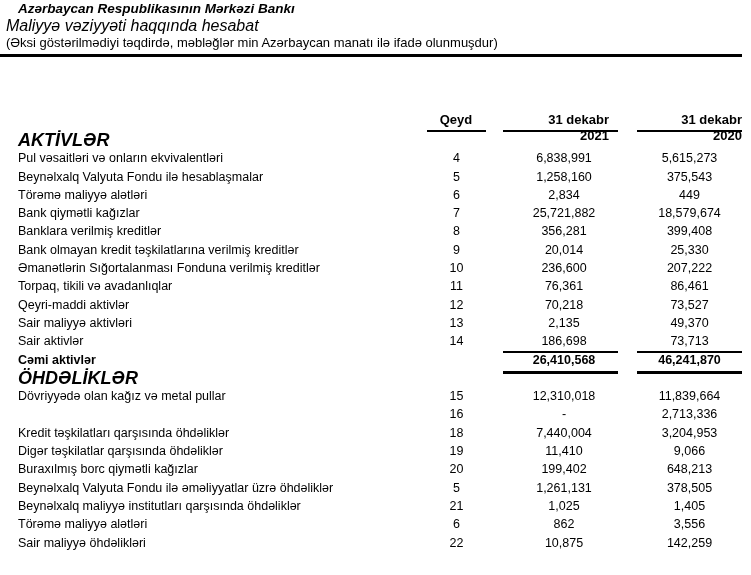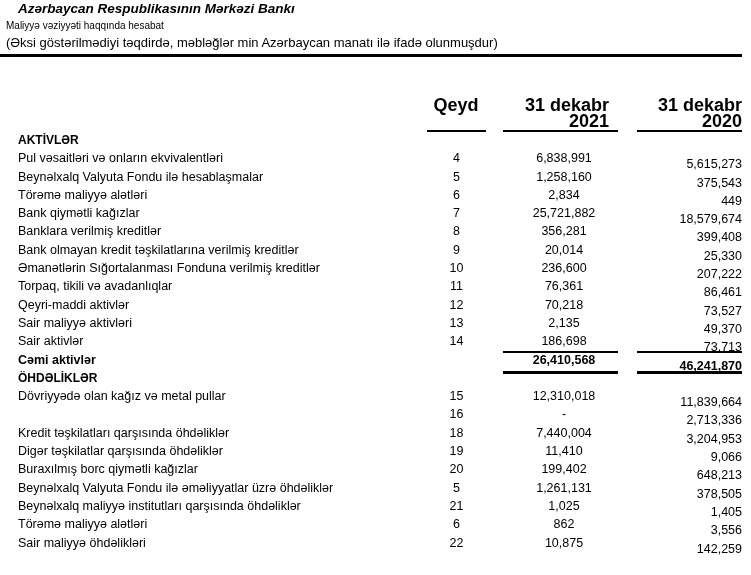--- a/index.html
+++ b/index.html
@@ -23,40 +23,41 @@
     width: 740px;
   }
   .header .t1 {
     font-weight: bold;
     font-style: italic;
     font-size: 13.5px;
     line-height: 17px;
     margin-left: 12px;
   }
   .header .t2 {
-    font-size: 10px;
+    font-style: italic;
+    font-size: 16px;
     line-height: 17px;
   }
   .header .t3 {
     font-size: 13px;
     line-height: 17px;
   }
   .header-rule {
     position: absolute;
     left: 0;
     top: 54px;
     width: 742px;
     height: 3px;
     background: #000;
   }
   .colhead {
     position: absolute;
-    top: 97px;
+    top: 112px;
     font-weight: bold;
-    font-size: 18px;
+    font-size: 13px;
     line-height: 16px;
     text-align: right;
   }
   .colhead.qeyd {
     left: 427px;
     width: 58px;
     text-align: center;
   }
   .colhead.c2021 {
     left: 503px;
@@ -101,30 +102,29 @@
   .row .v2021 {
     position: absolute;
     left: 511px;
     width: 106px;
     text-align: center;
   }
   .row .v2020 {
     position: absolute;
     left: 637px;
     width: 105px;
-    text-align: right;
-    margin-top: 6px;
+    text-align: center;
   }
   .row.section .label,
   .row.total .label,
   .row.total .v2021,
   .row.total .v2020 {
     font-weight: bold;
   }
-  .row.section .label { font-size: 12px; }
+  .row.section .label { font-size: 18px; font-style: italic; }
   .line {
     position: absolute;
     background: #000;
   }
 </style>
 </head>
 <body>
 
 <div class="header">
   <div class="t1">Azərbaycan Respublikasının Mərkəzi Bankı</div>

